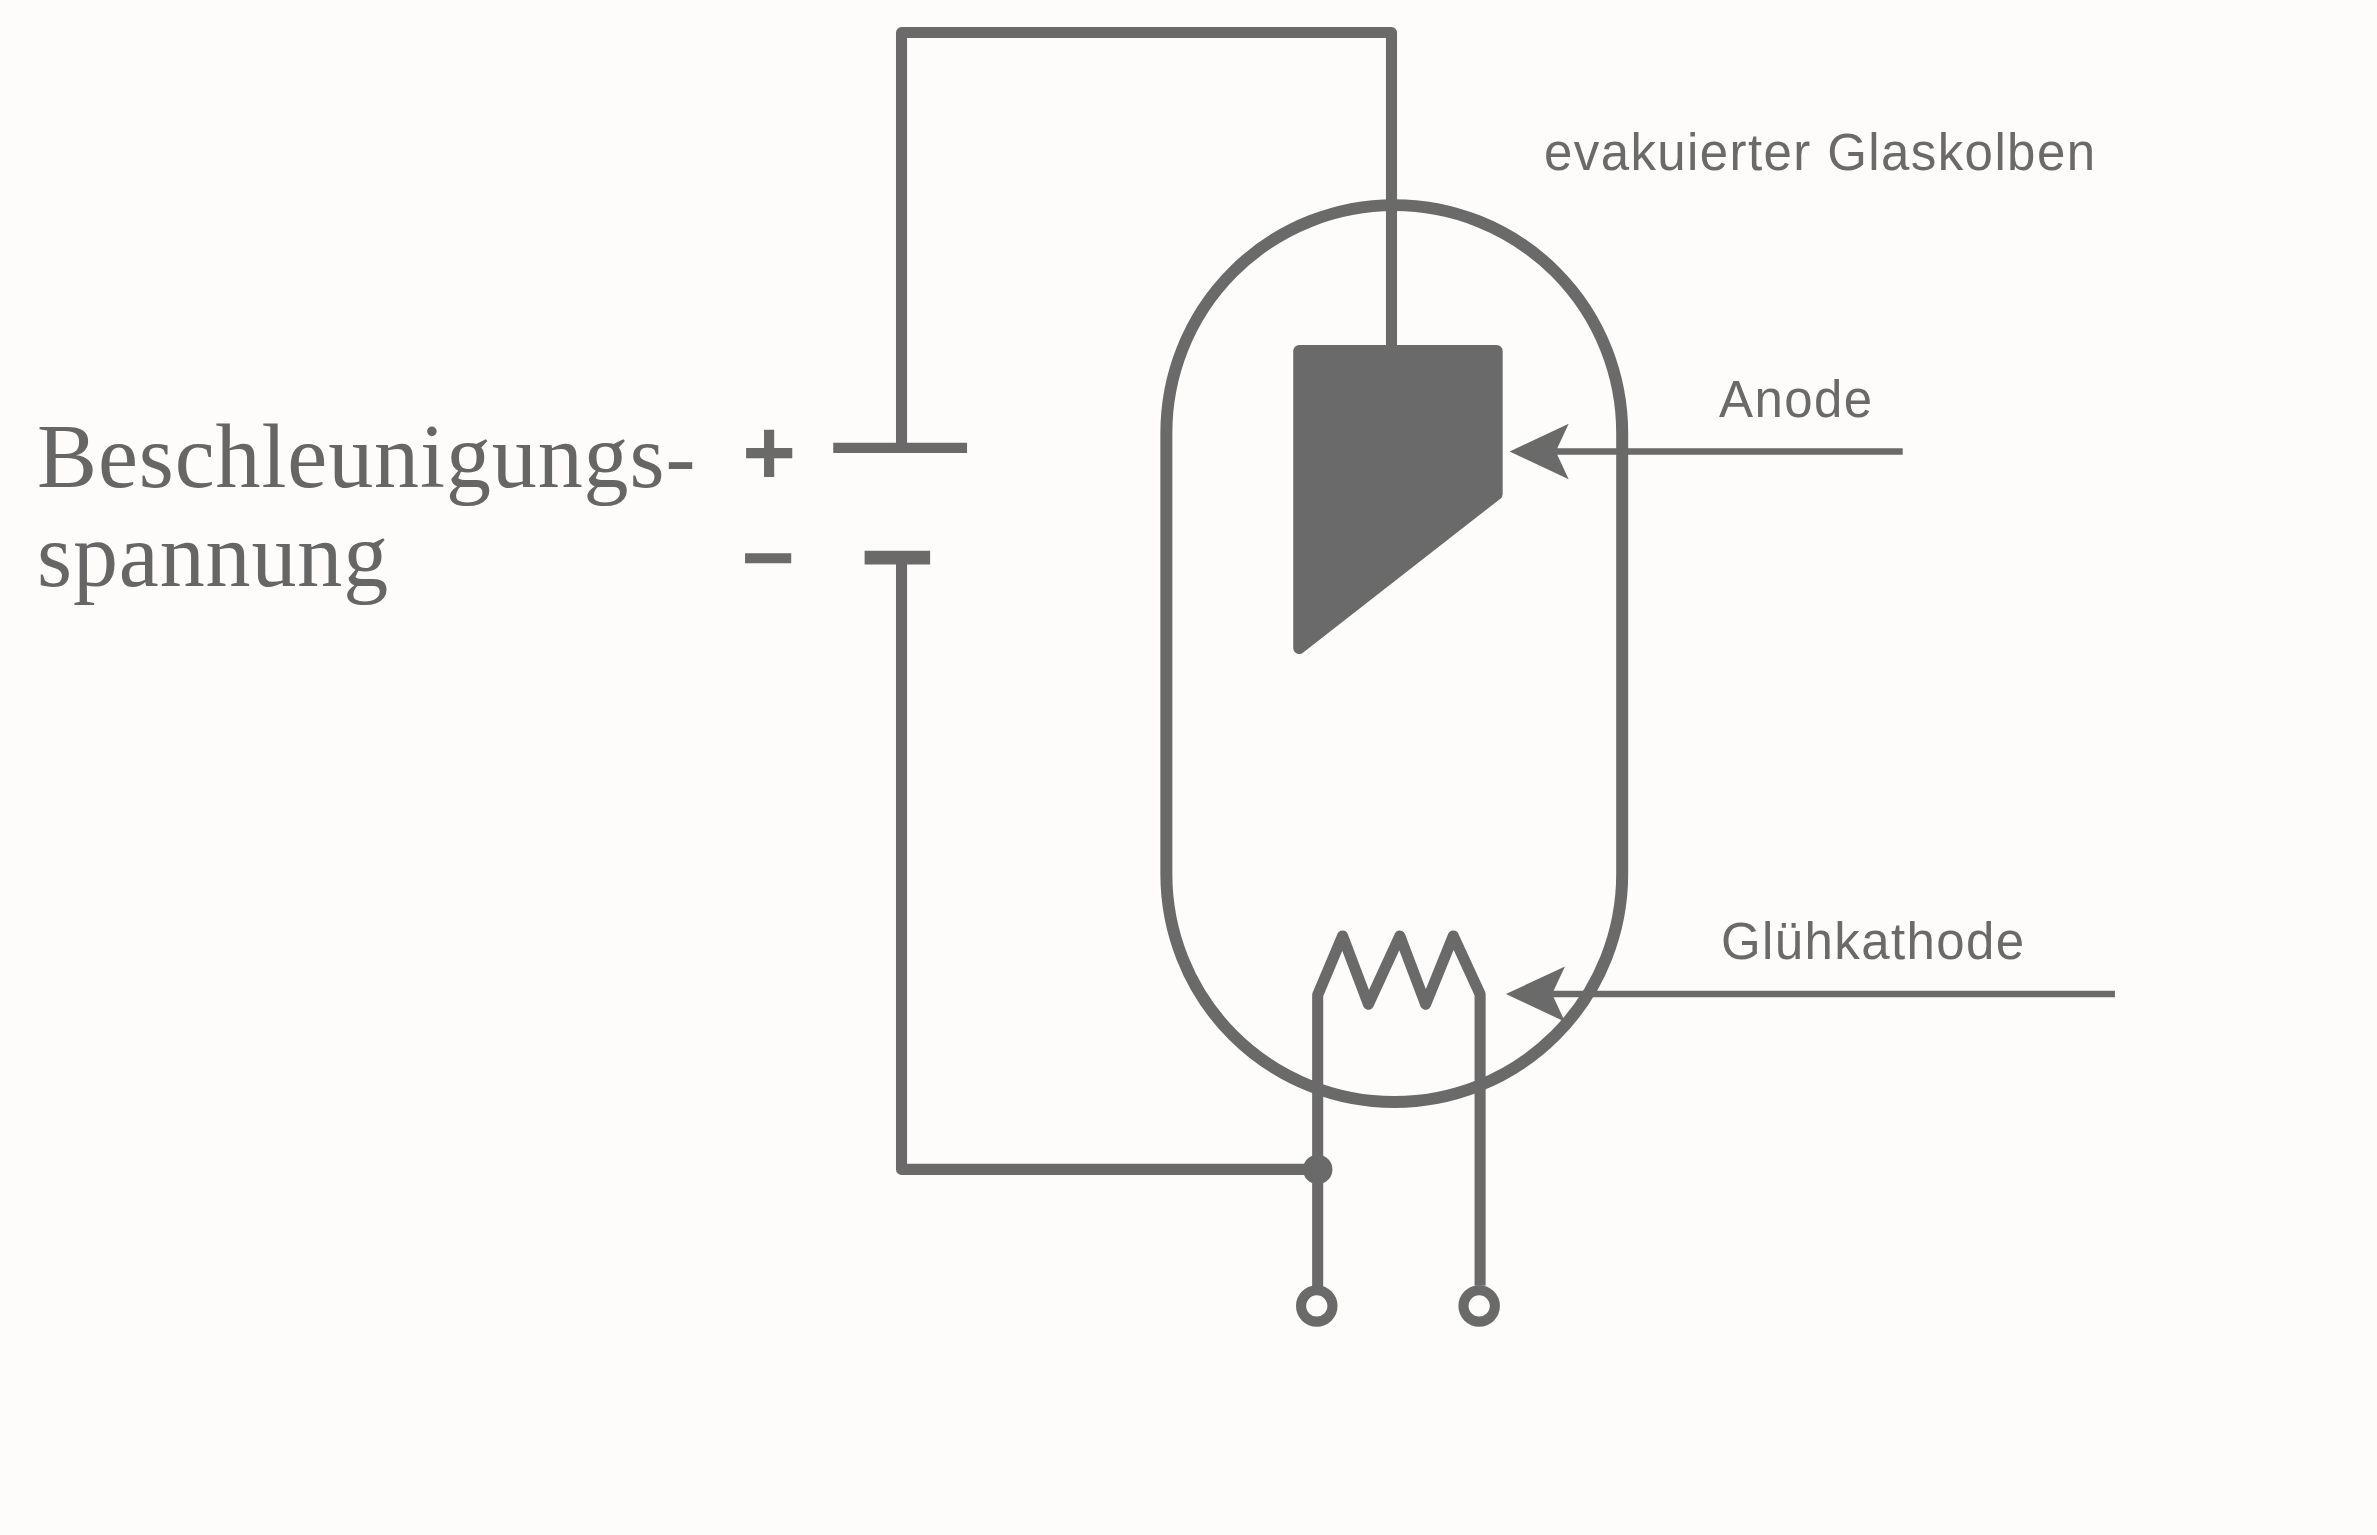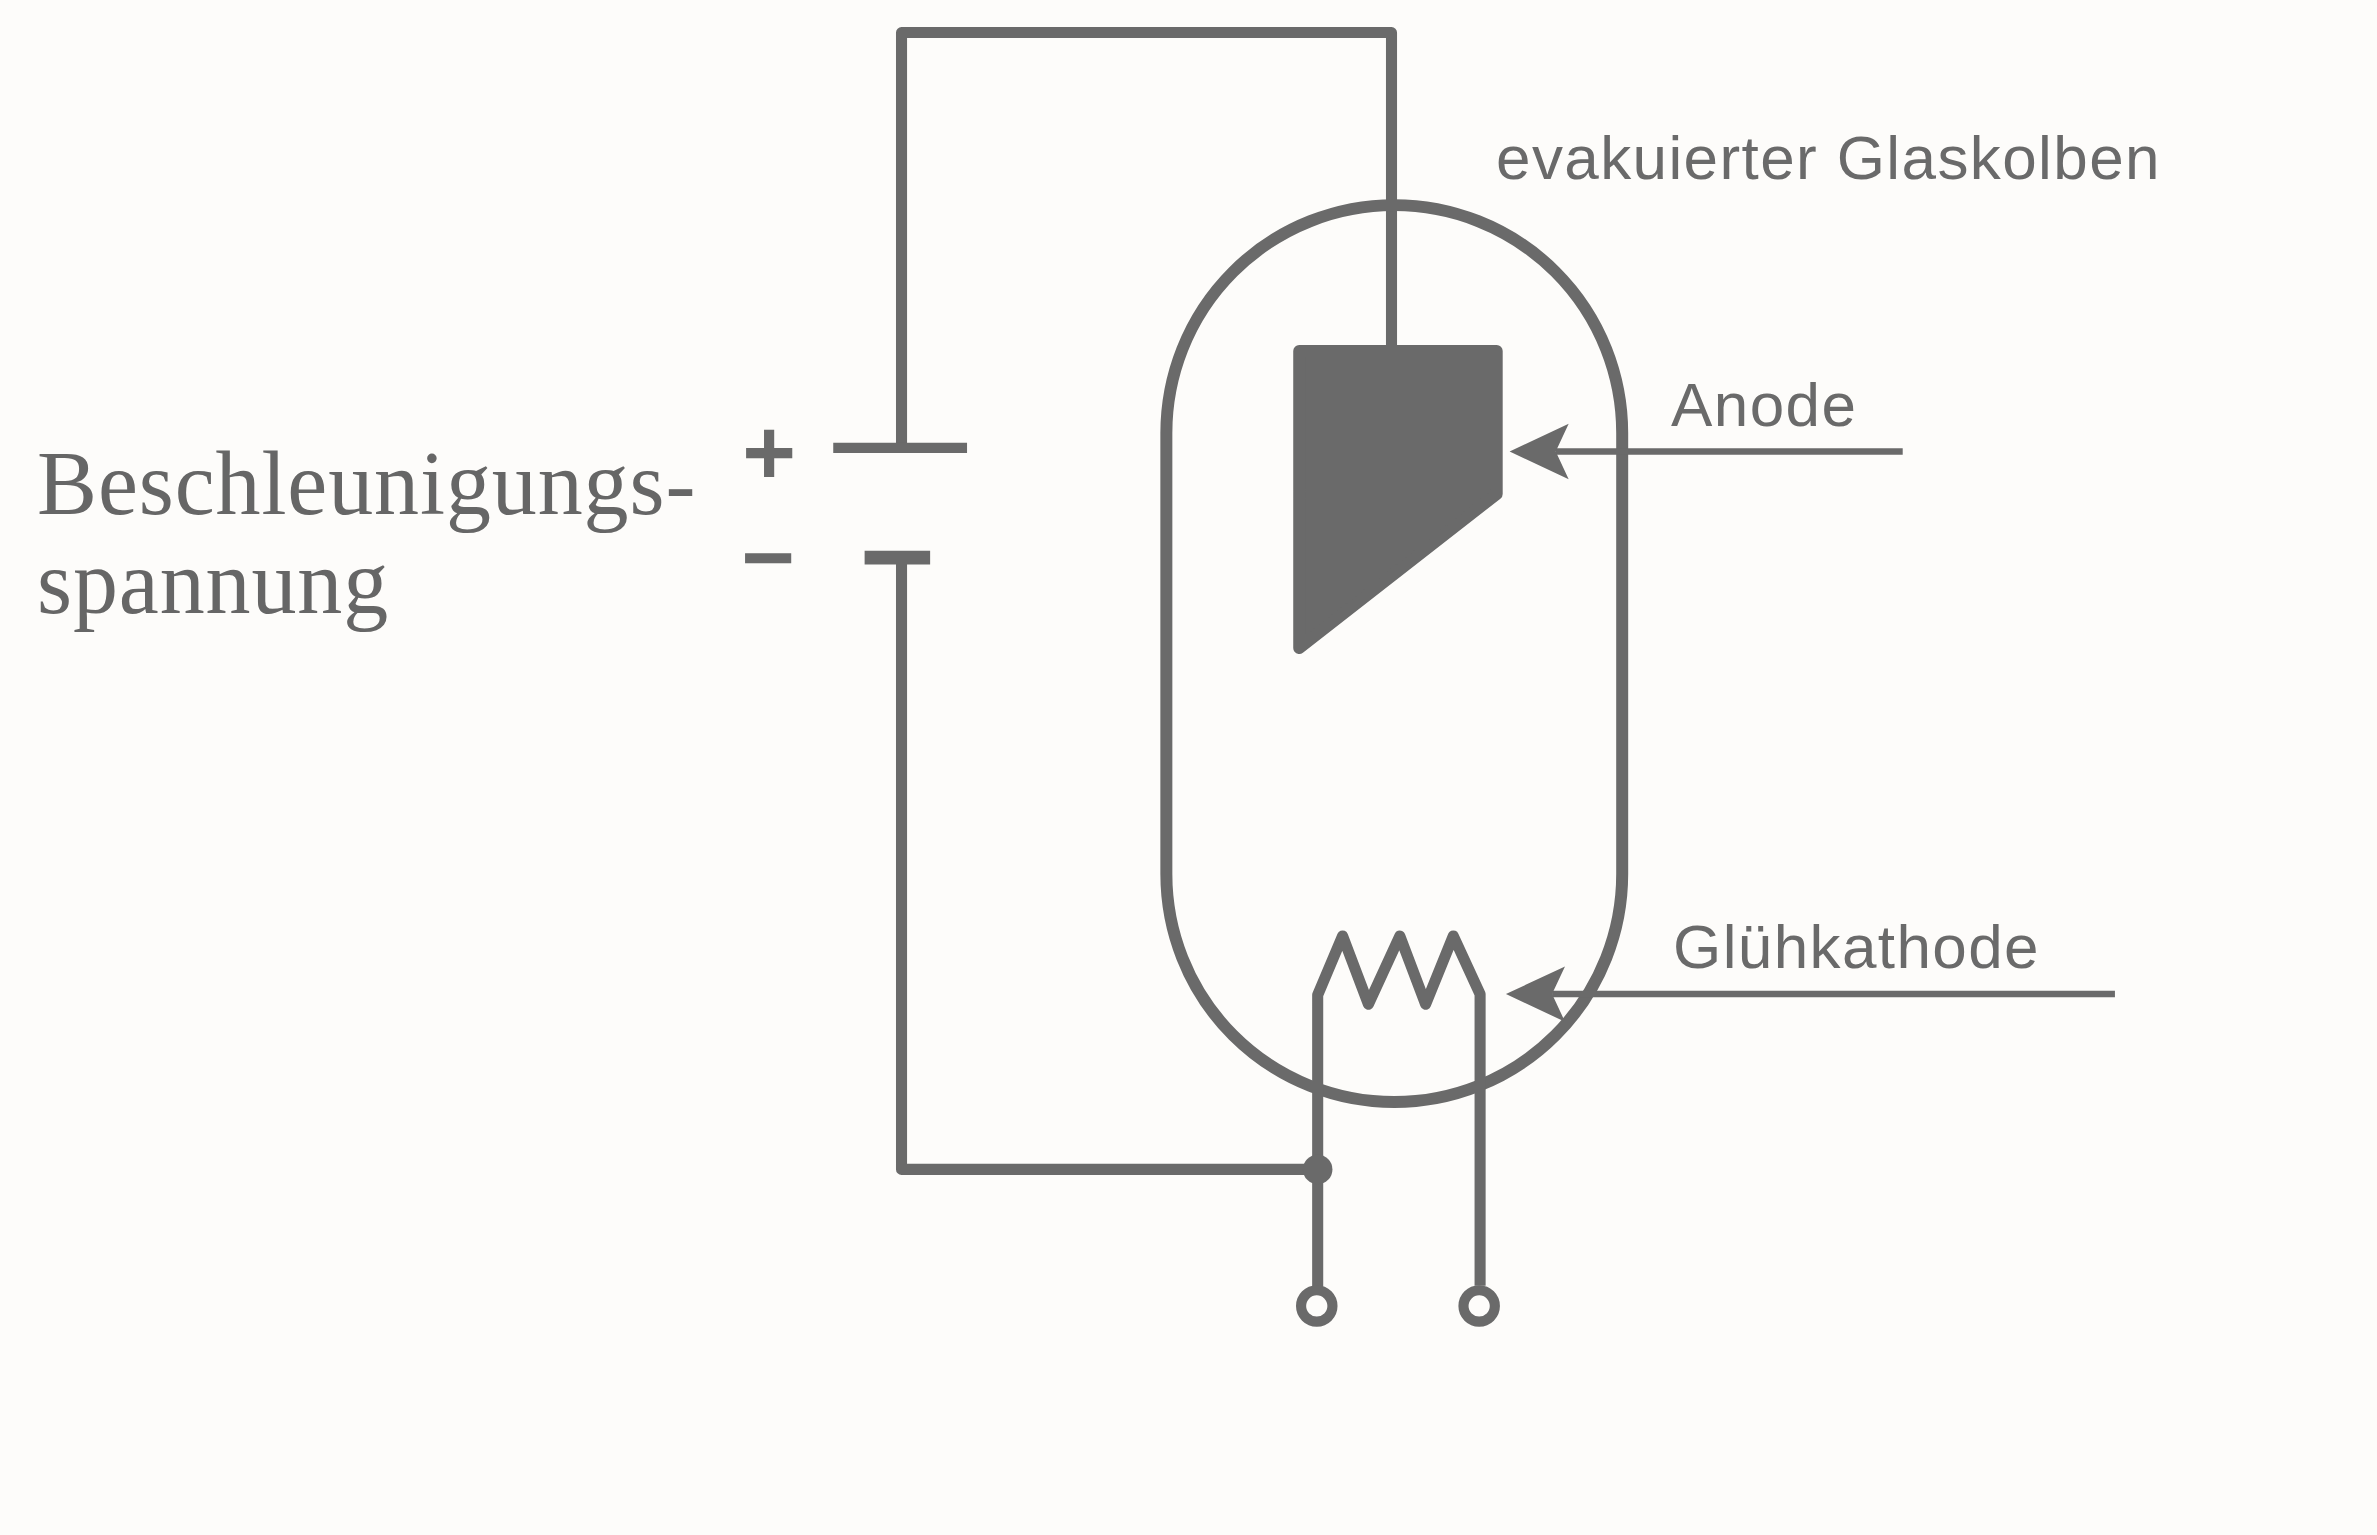--- a/index.html
+++ b/index.html
@@ -10,22 +10,22 @@
   html,body{margin:0;padding:0;background:var(--bg);}
   .canvas{
     position:relative;
     width:2377px;height:1536px;
     background:var(--bg);
     overflow:hidden;
     font-family:"Liberation Sans", sans-serif;
   }
   svg.circuit{position:absolute;left:0;top:0;}
   .lbl{position:absolute;line-height:1;color:var(--text);white-space:nowrap;}
-  .serif{font-family:"Liberation Serif", serif;font-size:90px;letter-spacing:0.9px;margin-top:27px;}
-  .sans{font-family:"Liberation Sans", sans-serif;font-size:62px;letter-spacing:1.4px;color:#6a6a6a;}
+  .serif{font-family:"Liberation Serif", serif;font-size:90px;letter-spacing:0.9px;}
+  .sans{font-family:"Liberation Sans", sans-serif;font-size:51px;letter-spacing:1.4px;color:#6a6a6a;margin-left:48px;}
   .sign{font-family:"Liberation Sans", sans-serif;font-weight:700;font-size:92px;color:#6a6a6a;transform:translate(-50%,-50%);}
 </style>
 </head>
 <body>
 
 <div class="canvas">
 
   <svg class="circuit" width="2377" height="1536" viewBox="0 0 2576 1664">
 
     <path d="M 977 485 L 977 35 L 1508 35 L 1508 390" fill="none" stroke="var(--stroke)" stroke-width="12" stroke-linejoin="round"></path>

